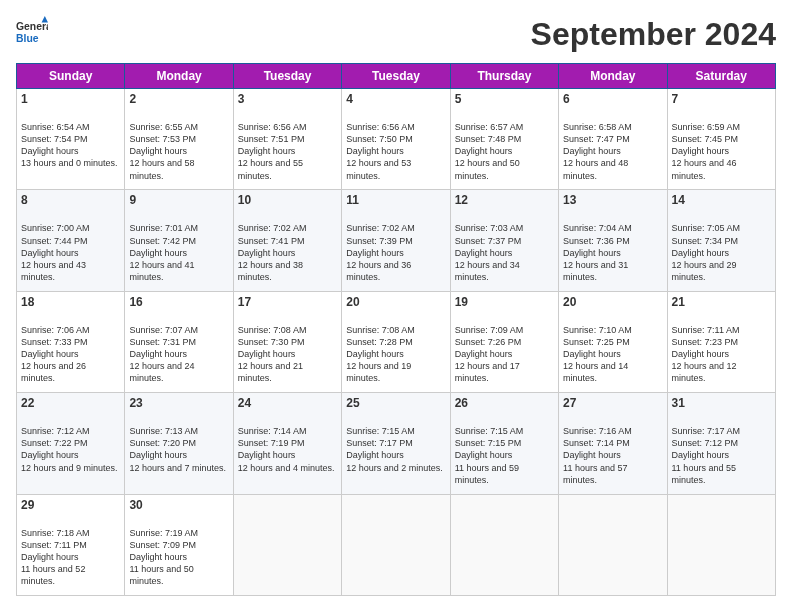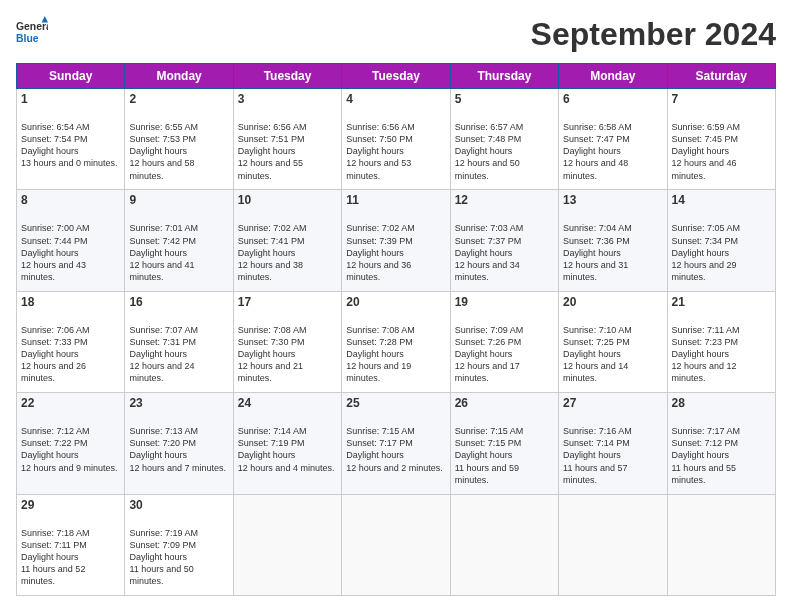--- a/index.html
+++ b/index.html
@@ -361,21 +361,21 @@
           <td>
         <span class="day-num">27</span>
         <div class="day-info">
           Sunrise: 7:16 AM<br>
           Sunset: 7:14 PM<br>
           Daylight hours<br>
           11 hours and 57 minutes.
         </div>
           </td>
           <td>
-        <span class="day-num">28</span>
+        <span class="day-num">31</span>
         <div class="day-info">
           Sunrise: 7:17 AM<br>
           Sunset: 7:12 PM<br>
           Daylight hours<br>
           11 hours and 55 minutes.
         </div>
           </td>
         </tr>
         <tr>
           <td>

